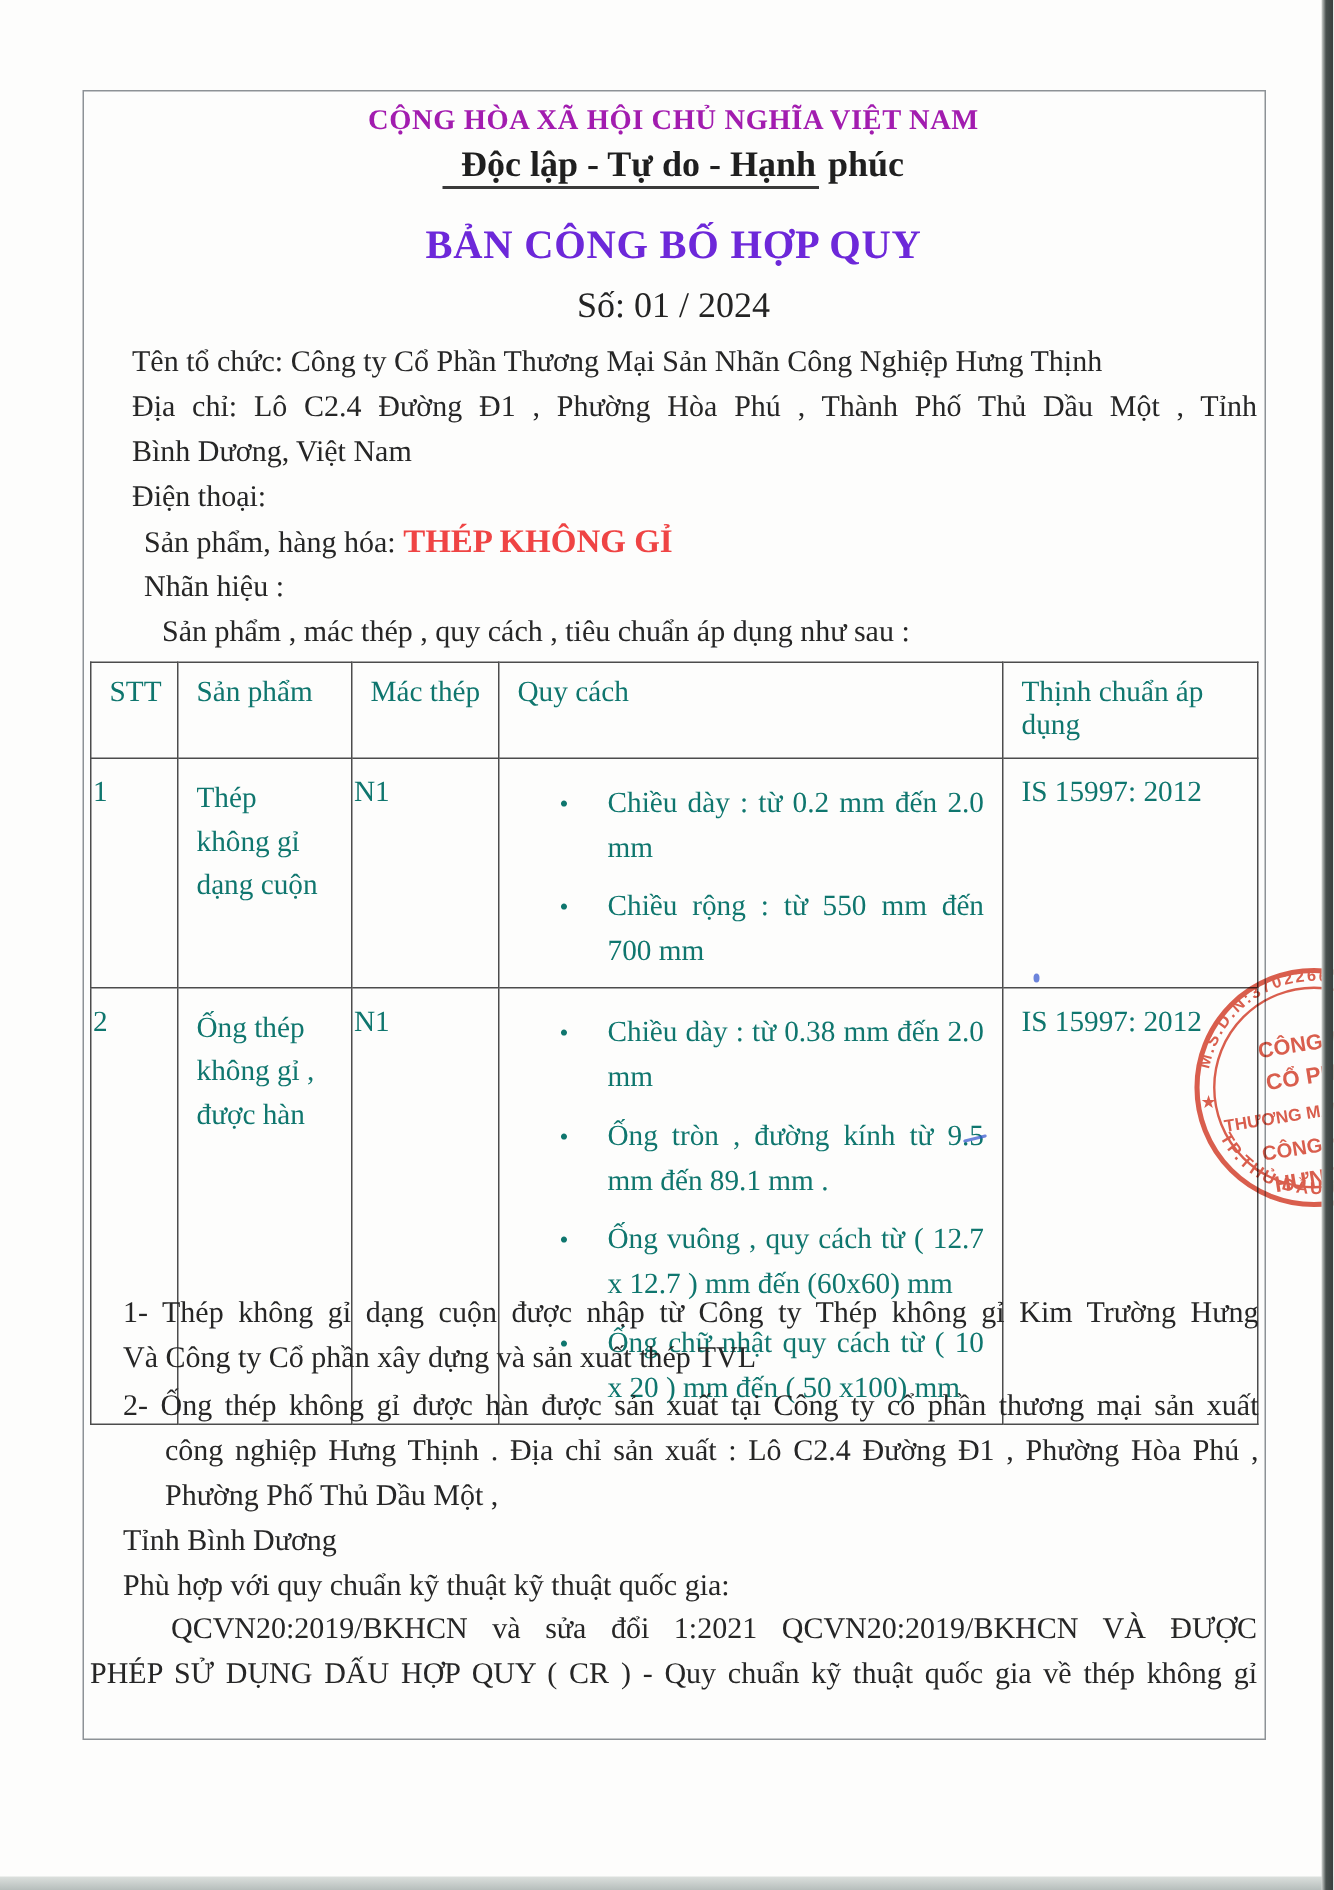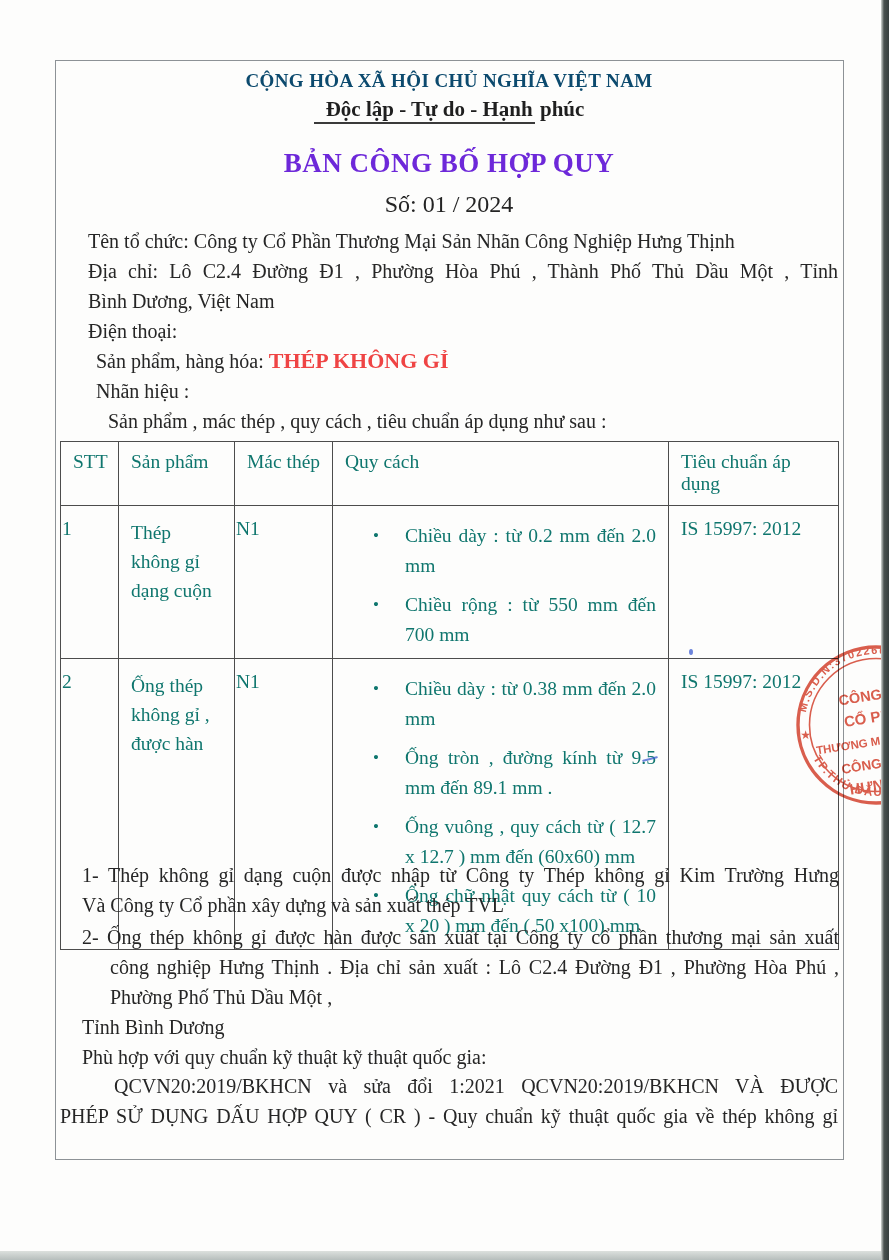--- a/index.html
+++ b/index.html
@@ -19,22 +19,22 @@
   }
   .edge-bottom{
     position:absolute;left:0;top:1251px;width:889px;height:9px;z-index:29;
     background:linear-gradient(to bottom,#dce0dd,#b6bebc);
   }
   .frame{
     position:absolute;left:55px;top:60px;width:787px;height:1098px;
     border:1px solid #8d9296;background:transparent;
   }
   .center-line{position:absolute;left:55px;width:788px;text-align:center;}
-  .nat-header{top:70px;font-weight:bold;font-size:19px;letter-spacing:.4px;color:#0c4a6e;}
-  .motto{top:97px;font-weight:bold;font-size:21px;color:#1f1f1f;}
+  .nat-header{top:70px;font-weight:bold;font-size:19px;letter-spacing:.4px;color:#a21caf;}
+  .motto{top:97px;font-weight:bold;font-size:24px;color:#1f1f1f;}
   .motto .ul{border-bottom:2px solid #3a3a3a;padding:0 2px 1px 12px;}
   .doc-title{top:148px;font-weight:bold;font-size:27px;letter-spacing:.5px;color:#6d28d9;}
   .doc-no{top:191px;font-size:24px;}
   .blk{position:absolute;font-size:20px;line-height:30px;color:#262626;}
   .jl{text-align:justify;text-align-last:justify;}
   .org{left:88px;top:226px;width:750px;}
   .phone{left:88px;top:316px;}
   .prod{left:96px;top:346px;}
   .prod b{font-size:22px;color:#ef4444;}
   .brand{left:96px;top:376px;}
@@ -116,21 +116,21 @@
         <col class="c-mt">
         <col class="c-qc">
         <col class="c-tc">
     </colgroup>
     <tbody>
         <tr>
       <th class="t-stt">STT</th>
       <th>Sản phẩm</th>
       <th>Mác thép</th>
       <th>Quy cách</th>
-      <th>Tiêu chuẩn áp dụng</th>
+      <th>Thịnh chuẩn áp dụng</th>
     </tr>
     <tr class="row1">
       <td class="stt">1</td>
       <td class="sp">Thép không gỉ dạng cuộn</td>
       <td class="mt">N1</td>
       <td class="qc">
         <ul>
           <li>
                 <span class="dot">•</span>
                 <span class="qtxt">Chiều dày : từ 0.2 mm đến 2.0 mm</span>

